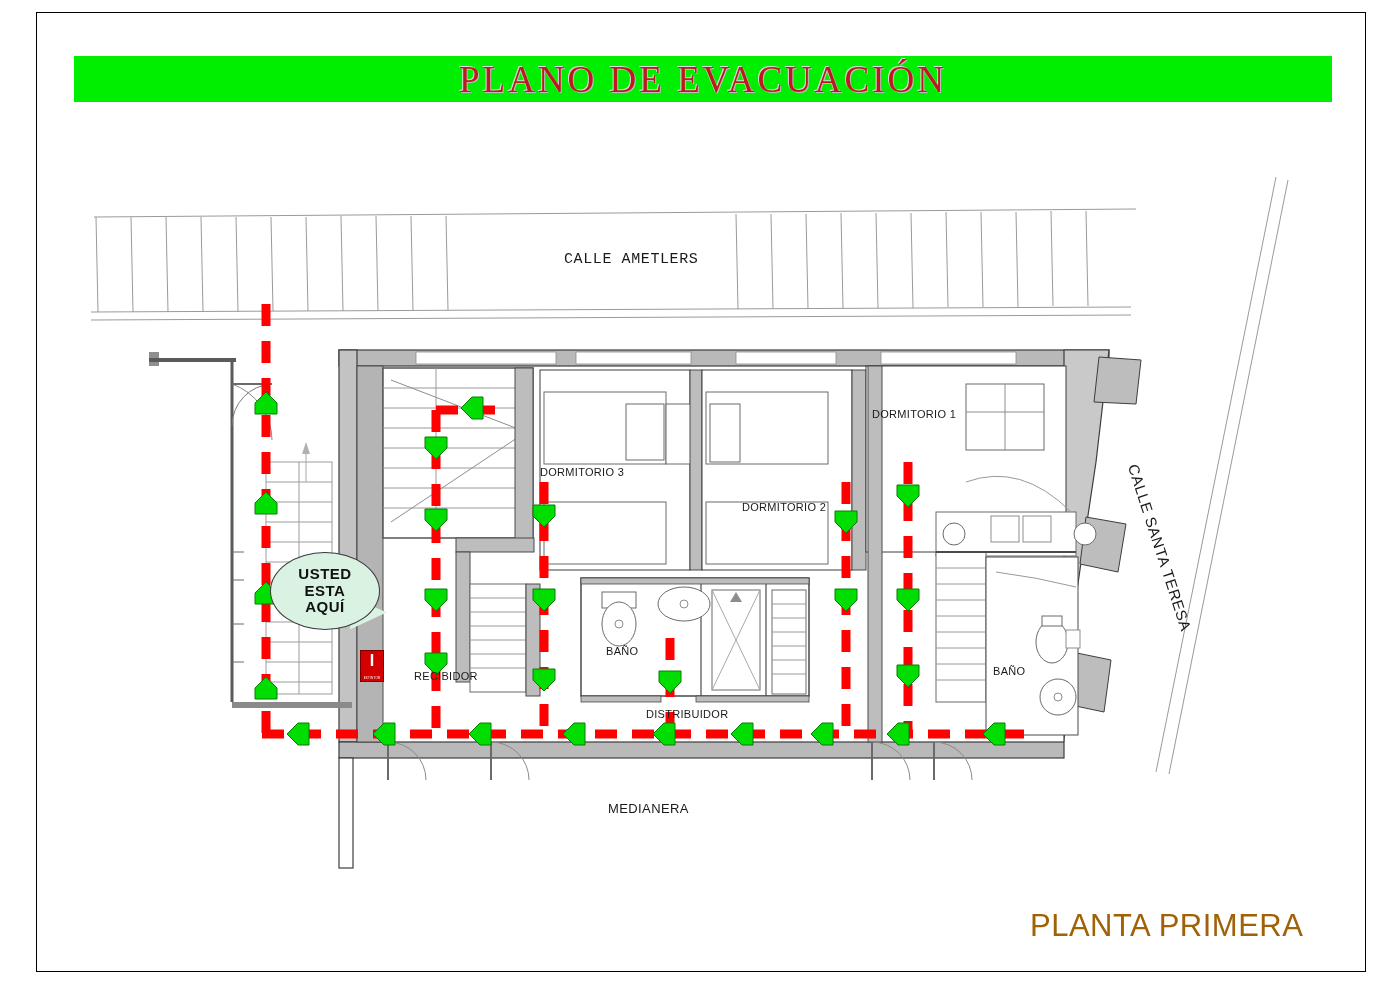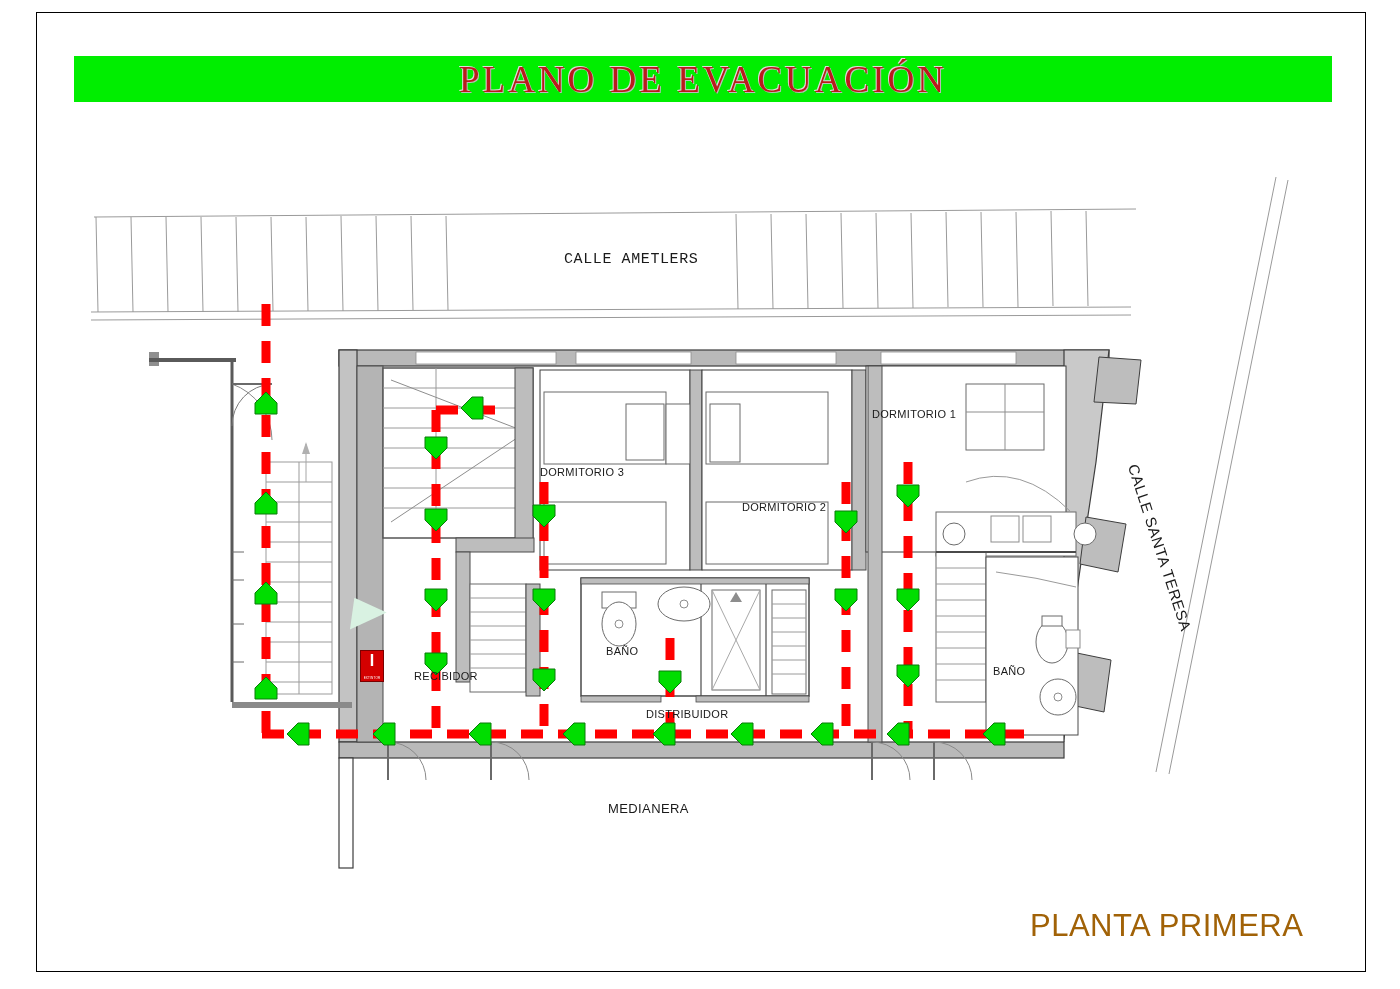--- a/index.html
+++ b/index.html
@@ -515,20 +515,25 @@
 
   <div class="plan-label lbl-room" id="label-dormitorio-3">DORMITORIO 3</div>
   <div class="plan-label lbl-room" id="label-dormitorio-2">DORMITORIO 2</div>
   <div class="plan-label lbl-room" id="label-dormitorio-1">DORMITORIO 1</div>
   <div class="plan-label lbl-room" id="label-bano-1">BAÑO</div>
   <div class="plan-label lbl-room" id="label-bano-2">BAÑO</div>
   <div class="plan-label lbl-room" id="label-recibidor">RECIBIDOR</div>
   <div class="plan-label lbl-room" id="label-distribuidor">DISTRIBUIDOR</div>
 
   <div id="you-are-here-tail"></div>
+  <div id="you-are-here">
+    <span>USTED</span>
+    <span>ESTA</span>
+    <span>AQUÍ</span>
+  </div>
 
   <div id="extinguisher">
     <span class="ex-glyph">I</span>
     <span class="ex-sub">EXTINTOR</span>
   </div>
 
   <div id="planta-primera">PLANTA PRIMERA</div>
 
 </div>
 

